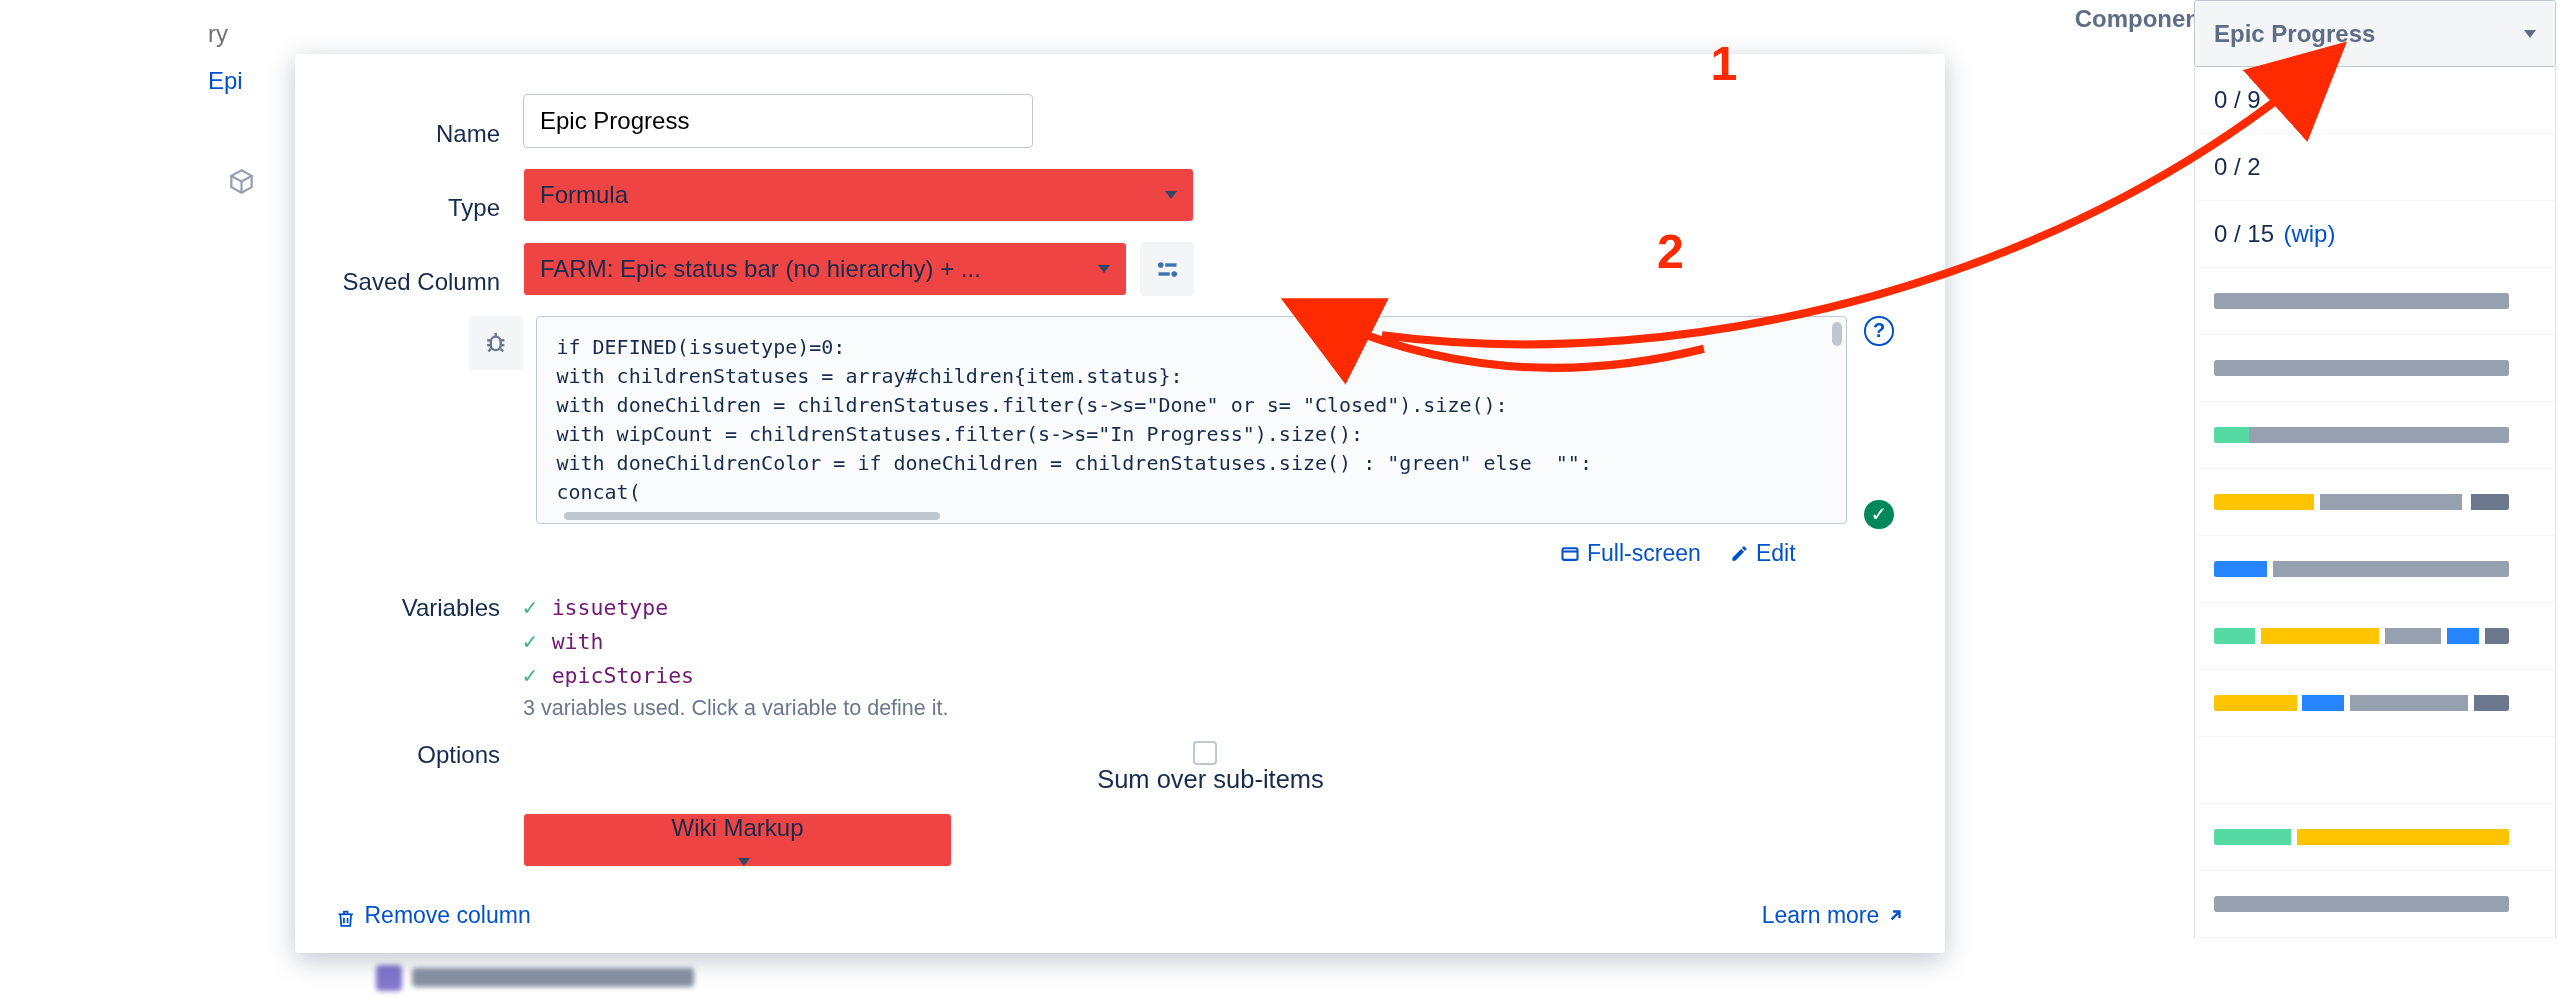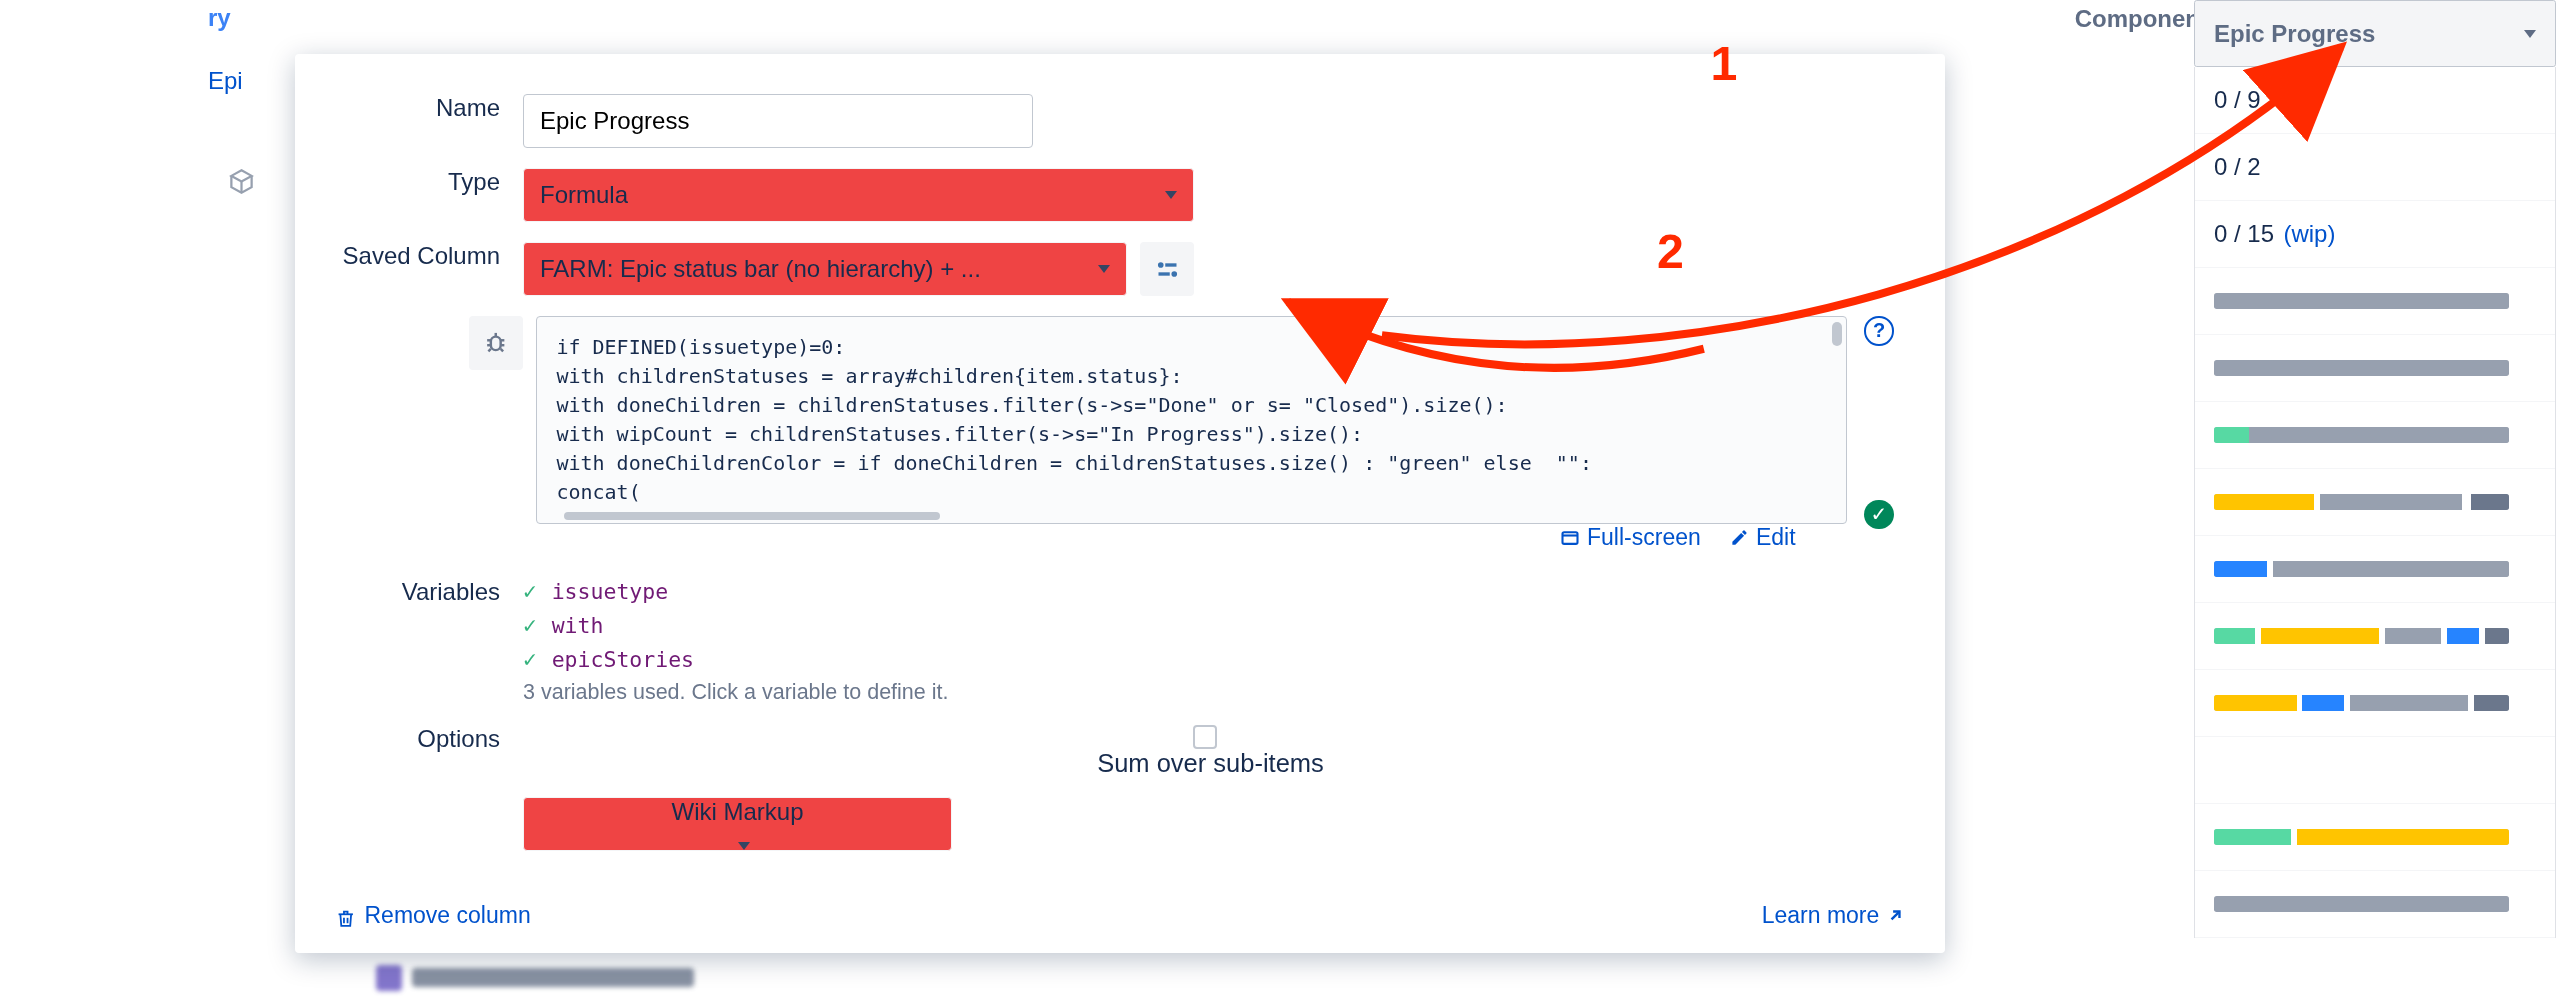--- a/index.html
+++ b/index.html
@@ -14,22 +14,22 @@
 
   
   .page {
     position: relative;
     width: 2576px; height: 998px;
     overflow: hidden;
   }
 
   
   .hdr-ry {
-    position: absolute; left: 208px; top: 4px;
-    font-weight: 700; color:#3b82f6;
+    position: absolute; left: 208px; top: 20px;
+    font-weight: 400; color:#737373;
     font-size: 24px;
   }
   .hdr-componen {
     position: absolute; right: 376px; top: 5.4px;
     font-weight: 600; color:#5e6c84;
     font-size: 24px;
   }
 
   
   .colhead {
@@ -59,21 +59,21 @@
     position: absolute;
     left: 295px; top: 54px;
     width: 1650px; height: 899px;
     background: #fff;
     box-shadow: 0 6.7px 27px rgba(9,30,66,0.25);
     border-radius: 4px;
     padding: 40px 47px 27px 40px;
     z-index: 5;
   }
   .row {
-    display: flex; align-items: flex-start;
+    display: flex; align-items: flex-end;
     margin-bottom: 20px;
   }
   .row-label {
     width: 188px; text-align: right;
     padding-right: 23px;
     font-size: 24px;
     color: #172b4d;
   }
   .field {
     flex: 1;
@@ -172,21 +172,21 @@
   }
   .side-ok {
     width:29.5px;height:29.5px;border-radius:50%;
     background:#00875a;color:#fff;
     display:flex;align-items:center;justify-content:center;
     font-size:20px;
   }
 
   .code-actions {
     display:flex; gap:29.5px; justify-content:flex-end;
-    margin-top:0; margin-right:51px;
+    margin-top:16px; margin-right:51px;
     font-size:23px;
     align-items:center;
   }
   .link { color:#0052cc; cursor:pointer; display:inline-flex; align-items:center; gap:6.7px; }
 
   
   .vars .var-row {
     display:flex;align-items:center;gap:14.8px;
     font-family: ui-monospace, SFMono-Regular, Menlo, Consolas, monospace;
     font-size:21.5px;

